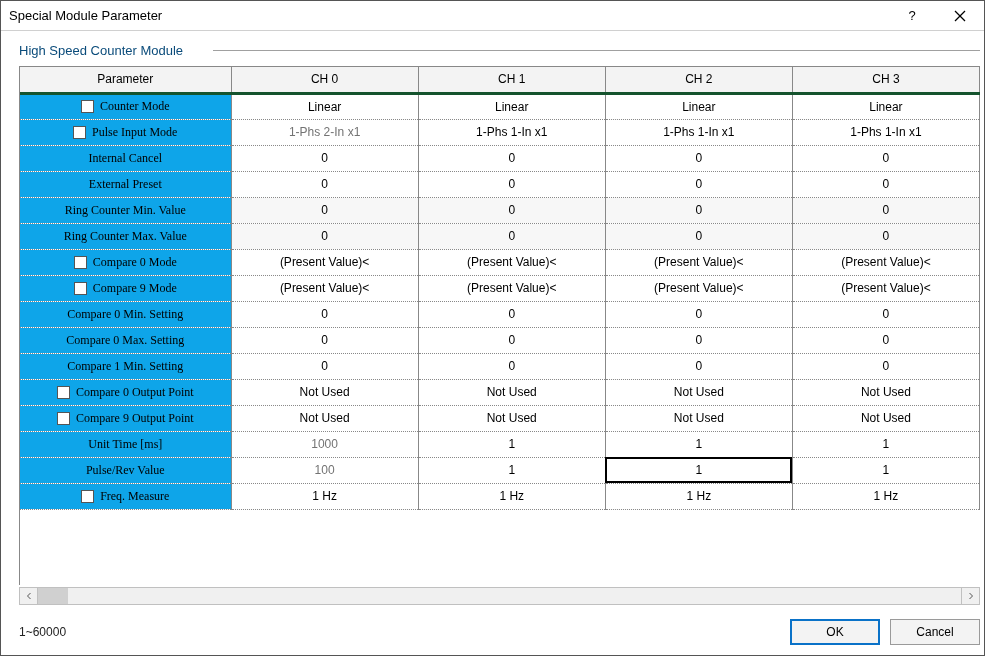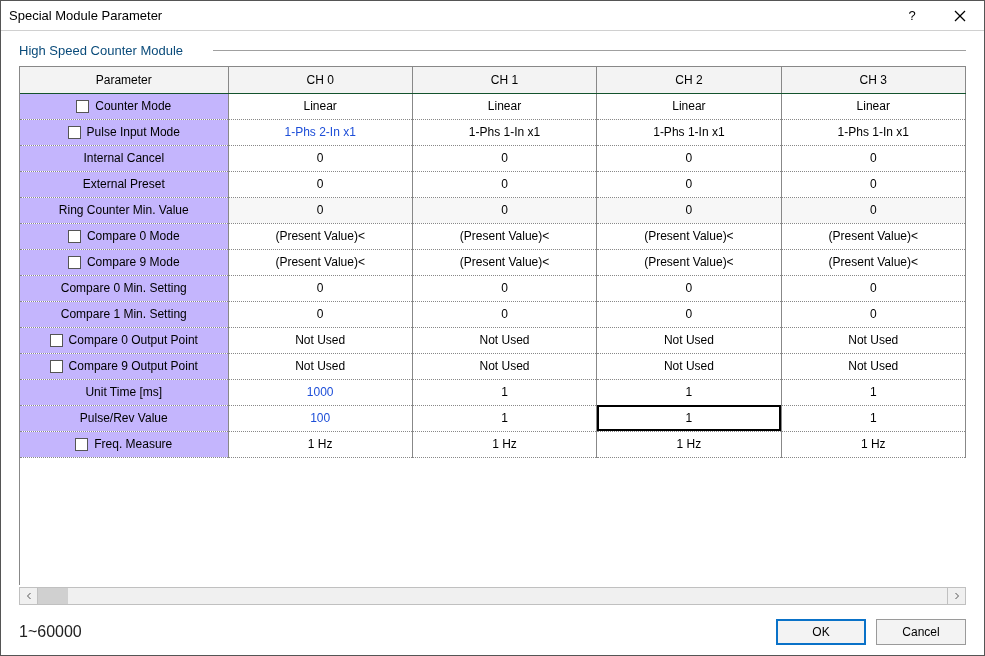--- a/index.html
+++ b/index.html
@@ -30,21 +30,21 @@
     .title-text { flex: 1; font-size: 13px; }
     .title-bar .tb-btn {
       width: 32px; height: 24px;
       display: flex; align-items: center; justify-content: center;
       font-size: 13px;
       cursor: pointer;
     }
     .tb-btn.close svg { width: 12px; height: 12px; }
     .content {
       flex: 1;
-      padding: 12px 18px 10px 18px;
+      padding: 12px 4px 10px 18px;
       display: flex;
       flex-direction: column;
     }
     .section-header {
       display: flex;
       align-items: center;
       margin-bottom: 8px;
       gap: 30px;
     }
     .section-header .sec-title {
@@ -77,45 +77,46 @@
       text-align: center;
       font-size: 12px;
       background: #fff;
       padding: 0 4px;
       overflow: hidden;
       text-overflow: ellipsis;
       white-space: nowrap;
     }
     table.grid thead th {
       background: #f3f3f3;
-      border-bottom: 1px solid #14532d;
+      border-bottom: 3px solid #14532d;
       font-weight: normal;
     }
     table.grid td.param-cell {
-      background: #c4b5fd;
+      background: #0ea5e9;
+      font-family: Liberation Serif, serif;
     }
     table.grid td.shaded {
       background: #f7f7f7;
     }
     .param-inner {
       display: flex;
       align-items: center;
       justify-content: center;
       gap: 6px;
       position: relative;
       height: 100%;
       width: 100%;
     }
     .cb {
       width: 13px; height: 13px;
       border: 1px solid #555;
       background: #fff;
       flex: 0 0 13px;
     }
-    .val-blue { color: #1d4ed8; }
+    .val-blue { color: #737373; }
     .cell-selected {
       outline: 2px solid #000;
       outline-offset: -2px;
     }
     .hscroll {
       height: 18px;
       border: 1px solid #c0c0c0;
       background: #f0f0f0;
       display: flex;
       align-items: center;
@@ -136,21 +137,21 @@
     .hscroll .thumb {
       width: 30px; height: 100%;
       background: #d0d0d0;
     }
     .footer {
       margin-top: 14px;
       display: flex;
       align-items: center;
       gap: 10px;
     }
-    .footer .status { flex: 1; font-size: 16px; color: #222; }
+    .footer .status { flex: 1; font-size: 12px; color: #222; }
     .btn {
       min-width: 90px;
       height: 26px;
       border: 1px solid #9a9a9a;
       background: #f3f3f3;
       font-size: 12px;
       cursor: pointer;
     }
     .btn.primary { border: 2px solid #0a72c8; text-align: center; }
   </style>
@@ -249,20 +250,31 @@
                 </div>
               </td>
               <td class="shaded">0</td>
               <td class="shaded">0</td>
               <td class="shaded">0</td>
               <td class="shaded">0</td>
             </tr>
             <tr>
               <td class="param-cell">
                 <div class="param-inner">
+                  <span>Ring Counter Max. Value</span>
+                </div>
+              </td>
+              <td class="shaded">0</td>
+              <td class="shaded">0</td>
+              <td class="shaded">0</td>
+              <td class="shaded">0</td>
+            </tr>
+            <tr>
+              <td class="param-cell">
+                <div class="param-inner">
                   <span class="cb"></span>
                   <span>Compare 0 Mode</span>
                 </div>
               </td>
               <td>(Present Value)&lt;</td>
               <td>(Present Value)&lt;</td>
               <td>(Present Value)&lt;</td>
               <td>(Present Value)&lt;</td>
             </tr>
             <tr>
@@ -274,20 +286,31 @@
               </td>
               <td>(Present Value)&lt;</td>
               <td>(Present Value)&lt;</td>
               <td>(Present Value)&lt;</td>
               <td>(Present Value)&lt;</td>
             </tr>
             <tr>
               <td class="param-cell">
                 <div class="param-inner">
                   <span>Compare 0 Min. Setting</span>
+                </div>
+              </td>
+              <td>0</td>
+              <td>0</td>
+              <td>0</td>
+              <td>0</td>
+            </tr>
+            <tr>
+              <td class="param-cell">
+                <div class="param-inner">
+                  <span>Compare 0 Max. Setting</span>
                 </div>
               </td>
               <td>0</td>
               <td>0</td>
               <td>0</td>
               <td>0</td>
             </tr>
             <tr>
               <td class="param-cell">
                 <div class="param-inner">

